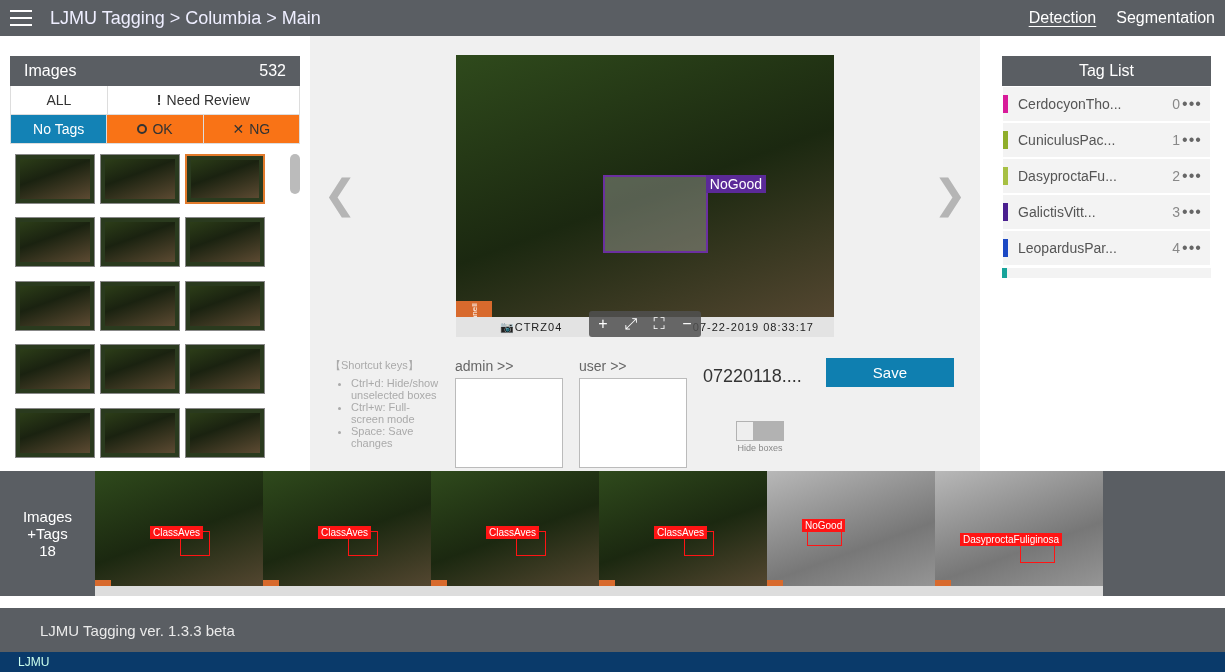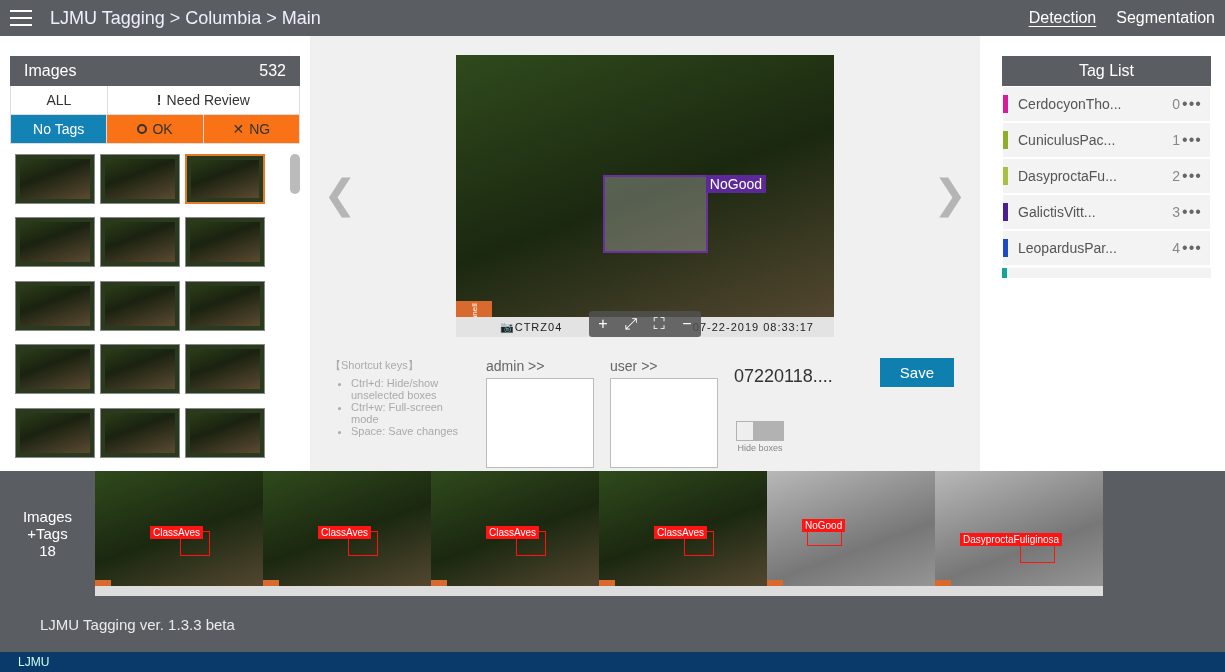--- a/index.html
+++ b/index.html
@@ -48,21 +48,21 @@
   
   .below-viewer { display: flex; width: 100%; padding: 6px 20px 0 20px; gap: 16px; align-items: flex-start; }
   .shortcut-box { flex: 1; font-size: 11px; color: #aaa; }
   .shortcut-box .title { font-size: 11px; }
   .shortcut-box ul { list-style: disc; margin-left: 21px; margin-top: 4px; }
   .note-col { width: 108px; }
   .note-col .note-label { font-size: 14px; color: #666; margin-bottom: 4px; }
   .note-col textarea { width: 100%; height: 90px; border: 1px solid #bbb; resize: none; font-size: 12px; padding: 3px; }
   .right-info { display: flex; align-items: flex-end; gap: 24px; margin-left: auto; padding-right: 6px; }
   .img-filename { font-size: 18px; color: #333; }
-  .save-btn { background: #0f7fb0; color: #fff; padding: 6px 20px; font-size: 15px; border: none; cursor: pointer; margin-left: 23px; }
+  .save-btn { background: #0f7fb0; color: #fff; padding: 6px 47px; font-size: 15px; border: none; cursor: pointer; }
   .hide-boxes-widget { position: absolute; right: 196px; bottom: 18px; text-align: center; font-size: 9px; color: #888; }
   .hide-boxes-widget .box { width: 48px; height: 20px; background: #b2b2b2; margin-bottom: 2px; position: relative; }
   .hide-boxes-widget .box .knob { position: absolute; left:1px; top:1px; width:16px; height:18px; background:#eee; }
 
   
   .right-panel { width: 245px; padding: 20px 14px 5px 22px; }
   .taglist { border: 1px solid transparent; }
   .tag-row { display: flex; align-items: center; background: #f3f3f3; margin-bottom: 2px; padding: 8px 6px 8px 0; position: relative; cursor: pointer; }
   .tag-row .colorbar { width: 5px; align-self: stretch; margin-right: 10px; }
   .tag-row .tagname { flex: 1; font-size: 14px; color: #555; white-space: nowrap; overflow: hidden; text-overflow: ellipsis; }
@@ -77,21 +77,21 @@
   .strip-scroll { flex: 1; display: flex; overflow: hidden; }
   .strip-item { width: 168px; height: 125px; position: relative; flex: none; }
   .strip-img { position: absolute; inset: 0; background: linear-gradient(160deg,#2f4a1c 0%,#1b2810 50%,#5a4a34 100%); }
   .strip-img.night { background: linear-gradient(160deg,#b8b8b8,#777 60%,#9a9a9a); }
   .strip-bar { position: absolute; bottom:0; left:0; right:0; height:10px; background:#ddd; font-size:6px; color:#222; padding-left:18px; }
   .strip-bush { position:absolute; bottom:0; left:0; width:16px; height:16px; background:#d86a2d; }
   .strip-box { position: absolute; border: 1.5px solid #ff1414; }
   .strip-tag { position: absolute; background: #ff1414; color: #fff; font-size: 10px; padding: 1px 3px; white-space: nowrap; }
 
   
-  .footer-version { position: absolute; left: 0; right: 0; bottom: 20px; height: 56px; background: #5a5e63; color: #eaeaea; font-size: 15px; padding: 19px 40px; display: flex; align-items: center; }
+  .footer-version { position: absolute; left: 0; right: 0; bottom: 20px; height: 44px; background: #5a5e63; color: #eaeaea; font-size: 15px; padding: 19px 40px; display: flex; align-items: center; }
   .footer-org { position: absolute; left: 0; right: 0; bottom: 0; height: 20px; background: #0a3a6a; color: #cfe; font-size: 12px; padding: 2px 18px; display: flex; align-items: center; }
   
   .icon-excl { font-weight: bold; color: #333; }
   .icon-circ { display:inline-block; width:10px; height:10px; border:2px solid #333; border-radius:50%; }
   .icon-x { font-size:14px; color:#333; }
 </style>
 </head>
 <body>
 
 <div class="top-header">

